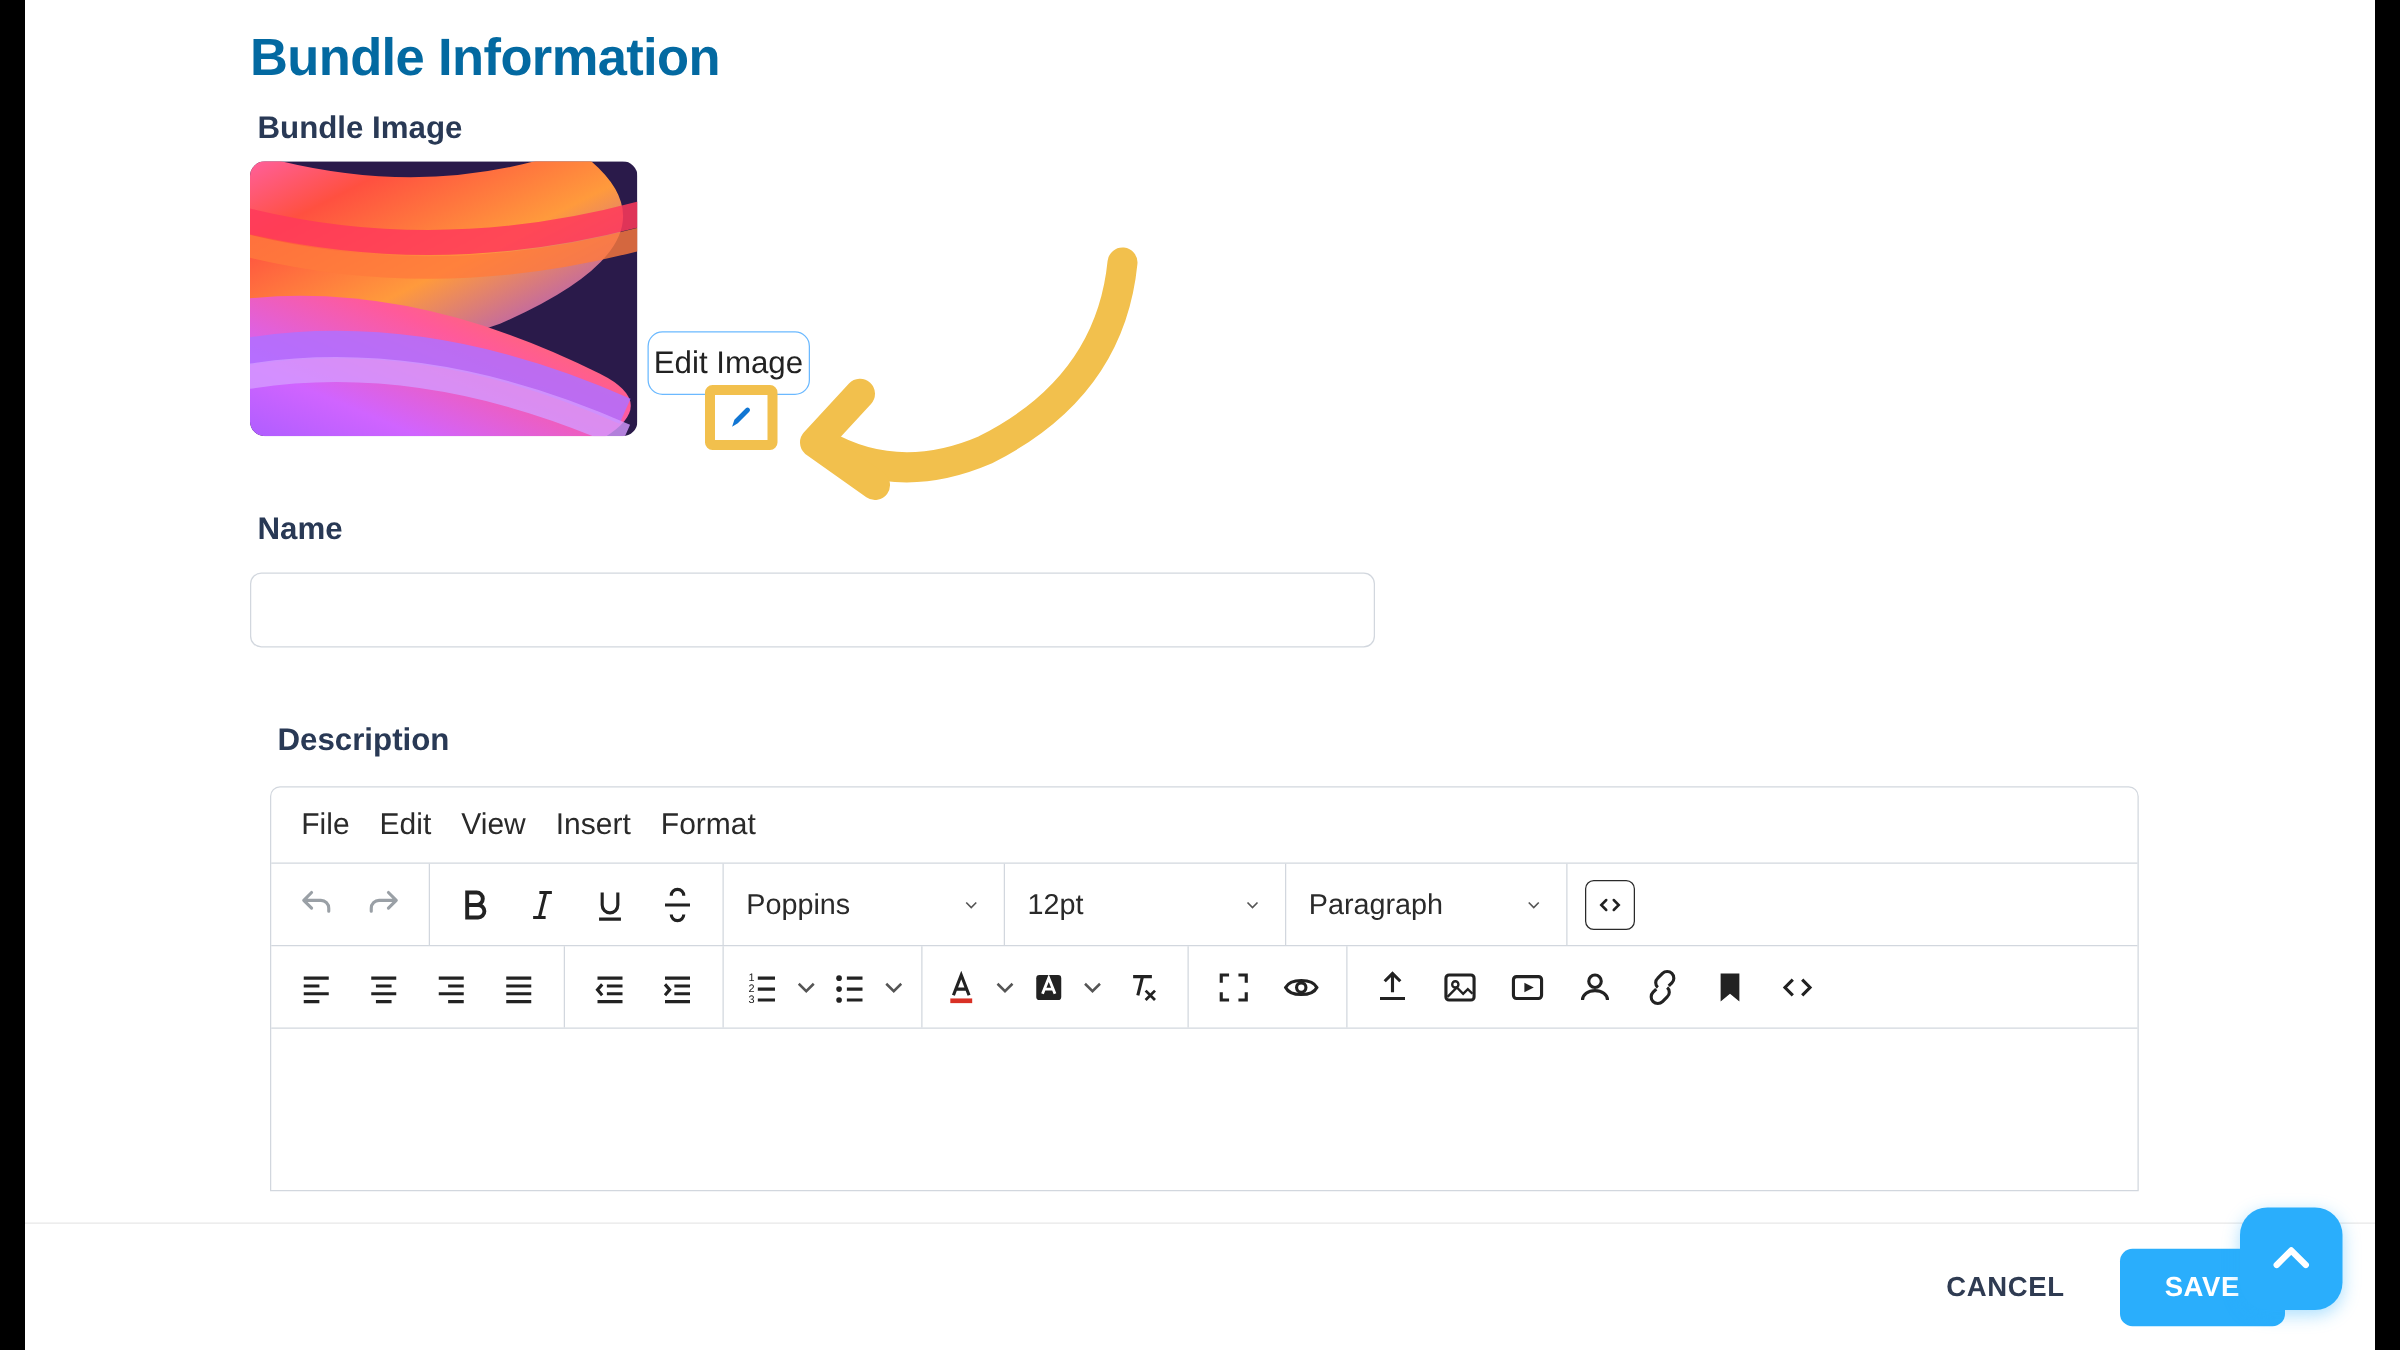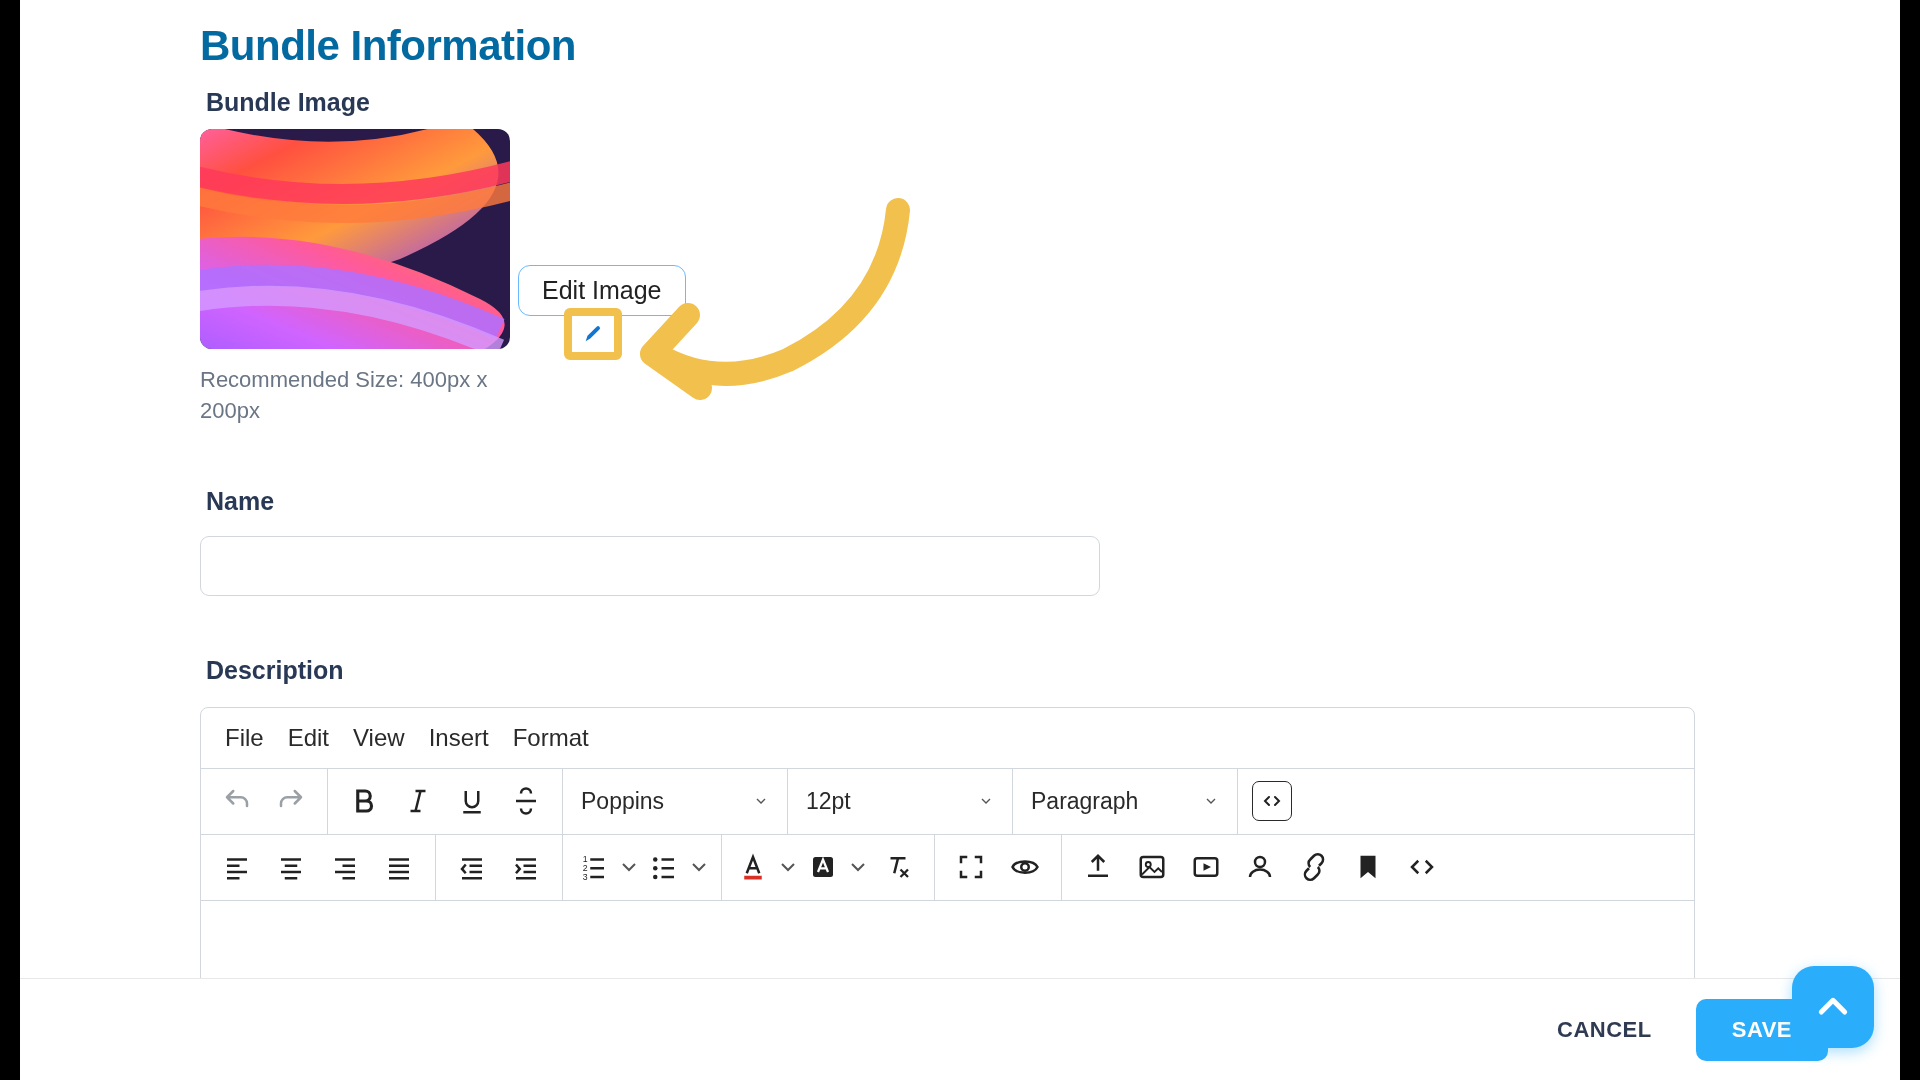--- a/index.html
+++ b/index.html
@@ -6,29 +6,29 @@
   html, body { width: 1920px; height: 1080px; font-family: -apple-system, BlinkMacSystemFont, "Segoe UI", sans-serif; background: #fff; }
   .viewport { position: relative; width: 1920px; height: 1080px; overflow: hidden; }
   .black-left { position: absolute; left: 0; top: 0; width: 20px; height: 1080px; background: #000; }
   .black-right { position: absolute; right: 0; top: 0; width: 20px; height: 1080px; background: #000; }
   .content-area { position: absolute; left: 200px; top: 0; width: 1680px; }
   .page-title { font-size: 42px; font-weight: 700; color: #0369a1; margin-top: 22px; margin-bottom: 18px; letter-spacing: -0.5px; }
   .field-label { font-size: 25px; font-weight: 600; color: #293955; margin-left: 6px; }
   .image-section { position: relative; }
   .bundle-image { width: 310px; height: 220px; border-radius: 12px; overflow: hidden; margin-top: 12px; position: relative; }
   .bundle-image svg { width: 100%; height: 100%; display: block; }
-  .edit-tooltip { position: absolute; left: 518px; top: 265px; background: #fff; border: 1px solid #6bb9ff; border-radius: 12px; padding: 10px 23px; font-size: 25px; color: #222; }
+  .edit-tooltip { position: absolute; left: 518px; top: 265px; background: #fff; border: 1px solid #6bb9ff; border-radius: 12px; padding: 10px 4px; font-size: 25px; color: #222; }
   .edit-button { position: absolute; left: 564px; top: 308px; width: 58px; height: 52px; background: #fff; border: 8px solid #f2c04d; border-radius: 6px; display: flex; align-items: center; justify-content: center; }
   .edit-button svg { width: 22px; height: 22px; }
   .annotation-arrow { position: absolute; left: 638px; top: 190px; }
   .annotation-arrow svg { width: 300px; height: 220px; }
   .recommended-size { font-size: 22px; color: #6a7585; margin-top: 16px; line-height: 1.4; max-width: 300px; }
   .name-section { margin-top: 60px; }
   .name-input { width: 900px; height: 60px; border: 1.5px solid #d2d7de; border-radius: 9px; margin-top: 20px; font-size: 20px; padding: 0 14px; }
-  .description-section { margin-top: 60px; }
+  .description-section { margin-top: 60px; margin-left: 16px; }
   .editor-box { width: 1495px; border: 1.5px solid #d2d7de; border-radius: 8px 8px 0 0; margin-top: 22px; }
   .menu-row { display: flex; gap: 24px; padding: 16px 24px; font-size: 24px; color: #2a2a2a; }
   .menu-item { cursor: pointer; }
   .toolbar-row { display: flex; border-top: 1.5px solid #d2d7de; height: 66px; align-items: stretch; }
   .toolbar-row.second { border-bottom: none; }
   .tb-group { display: flex; align-items: center; border-right: 1.5px solid #d2d7de; padding: 0 10px; gap: 2px; }
   .tb-group.noborder { border-right: none; }
   .tb-btn { width: 52px; height: 52px; display: flex; align-items: center; justify-content: center; border-radius: 6px; cursor: pointer; position: relative; }
   .tb-btn svg { width: 30px; height: 30px; }
   .tb-select { display: flex; align-items: center; justify-content: space-between; padding: 0 18px; font-size: 23px; color: #2a2a2a; border-right: 1.5px solid #d2d7de; cursor: pointer; }
@@ -74,21 +74,20 @@
           </defs>
           <rect width="310" height="220" fill="#2a1a4a"></rect>
           <path d="M -40 -20 Q 120 40 260 -10 Q 360 60 200 130 Q 60 180 -40 120 Z" fill="url(#g1)"></path>
           <path d="M -60 120 Q 100 80 280 170 Q 360 210 180 260 Q 20 250 -60 200 Z" fill="url(#g2)"></path>
           <path d="M -30 40 Q 140 90 320 40" stroke="#ff3a5a" stroke-width="20" fill="none" opacity="0.85"></path>
           <path d="M -30 60 Q 140 110 320 60" stroke="#ff7a3c" stroke-width="18" fill="none" opacity="0.8"></path>
           <path d="M -40 160 Q 120 120 300 200" stroke="#b070ff" stroke-width="22" fill="none" opacity="0.85"></path>
           <path d="M -40 180 Q 120 140 300 220" stroke="#d49aff" stroke-width="20" fill="none" opacity="0.8"></path>
         </svg>
       </div>
-      <div class="recommended-size">Recommended Size: 400px x 200px</div>
     </div>
 
     <div class="name-section">
       <div class="field-label">Name</div>
       <input class="name-input" type="text" value="" style="">
     </div>
 
     <div class="description-section">
       <div class="field-label">Description</div>
       <div class="editor-box">

